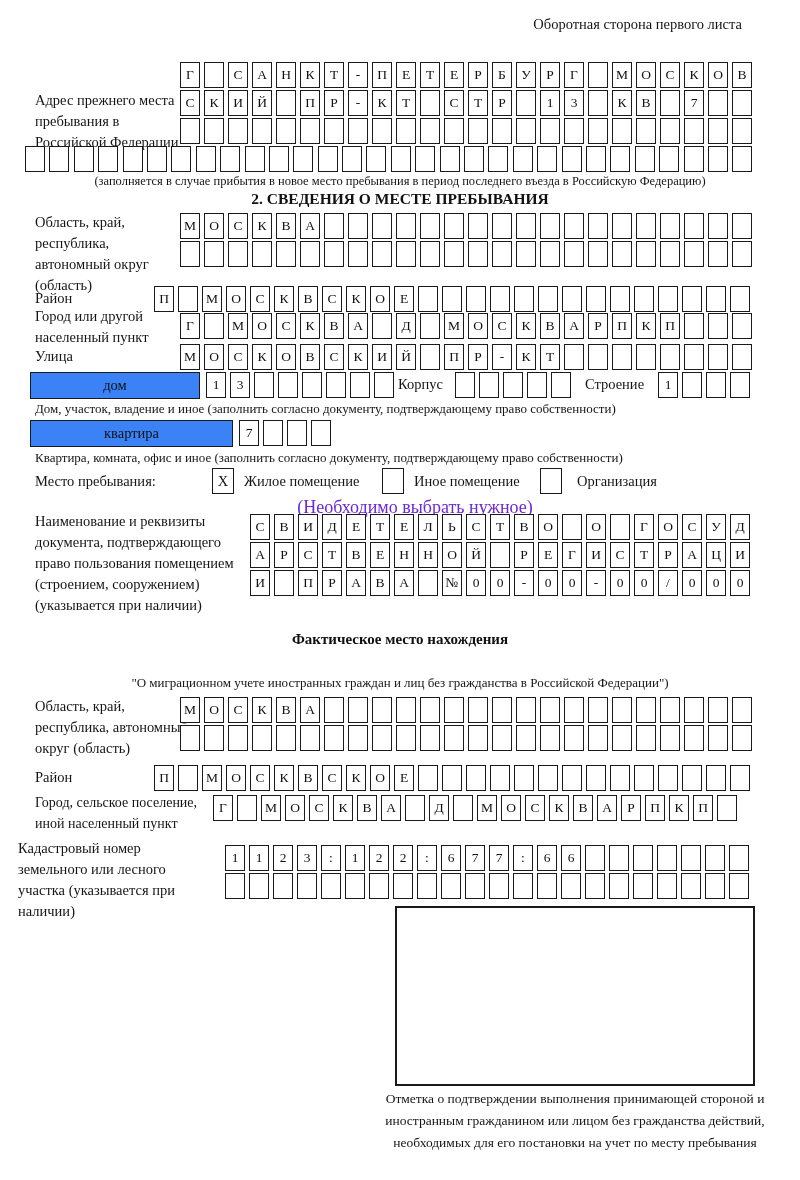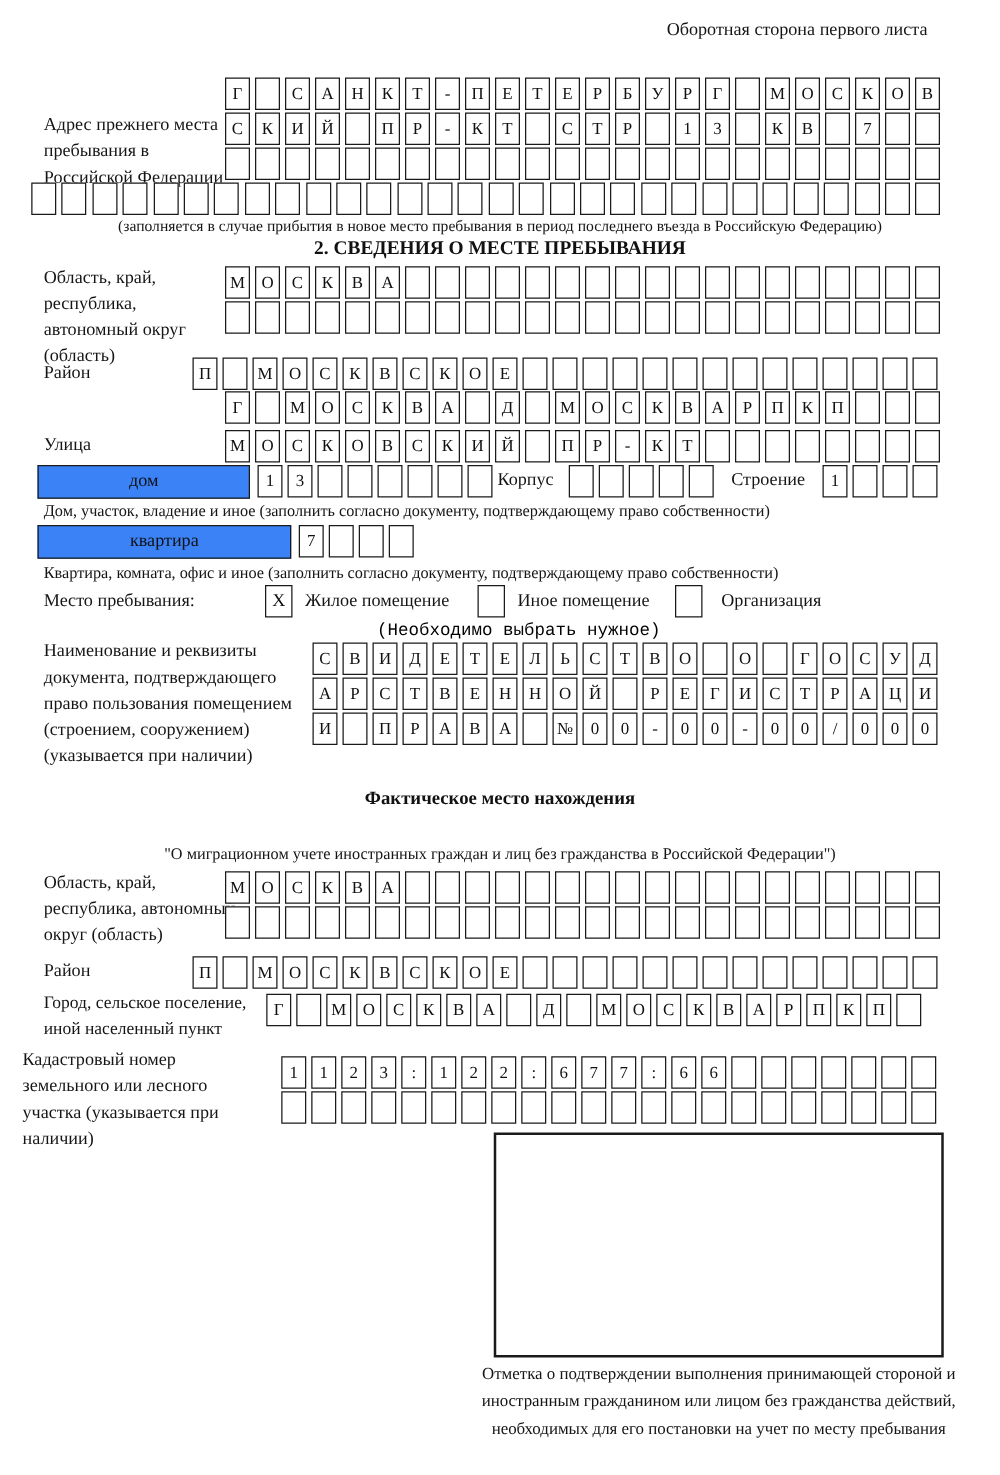--- a/index.html
+++ b/index.html
@@ -18,21 +18,21 @@
     font-size:13.5px;line-height:1;color:#111;background:#fff;
   }
   .wbox{
     position:absolute;height:27px;border:1.7px solid #1a1a1a;box-sizing:border-box;
     display:flex;align-items:center;justify-content:center;font-size:14.5px;background:#3b82f6;
   }
   .chk{
     position:absolute;width:22px;height:26px;border:1.7px solid #1a1a1a;box-sizing:border-box;
     display:flex;align-items:center;justify-content:center;font-size:14.5px;background:#fff;
   }
-  .note{position:absolute;font-size:14px;text-align:center;color:#000000;font-family:Liberation Mono, monospace;}
+  .note{position:absolute;font-size:18px;text-align:center;color:#6d28d9;}
   .stamp-box{position:absolute;border:2px solid #1a1a1a;background:#fff;}
   .stamp-cap{position:absolute;font-size:13.5px;line-height:22px;text-align:center;color:#151515;}
   .back-note{position:absolute;font-size:14.5px;color:#151515;}
 </style>
 </head>
 <body>
 
 <div class="page">
 
   <div class="back-note" style="top:16px;right:55px;">Оборотная сторона первого листа</div>
@@ -228,20 +228,21 @@
       <span class="cell"></span>
       <span class="cell"></span>
       <span class="cell"></span>
       <span class="cell"></span>
       <span class="cell"></span>
       <span class="cell"></span>
       <span class="cell"></span>
       <span class="cell"></span>
     </div>
 
+  <div class="lbl" style="left:35px;top:306px;width:155px;">Город или другой населенный пункт</div>
   <div class="cellrow" style="left:180px;top:313px;">
       <span class="cell">Г</span>
       <span class="cell"></span>
       <span class="cell">М</span>
       <span class="cell">О</span>
       <span class="cell">С</span>
       <span class="cell">К</span>
       <span class="cell">В</span>
       <span class="cell">А</span>
       <span class="cell"></span>

